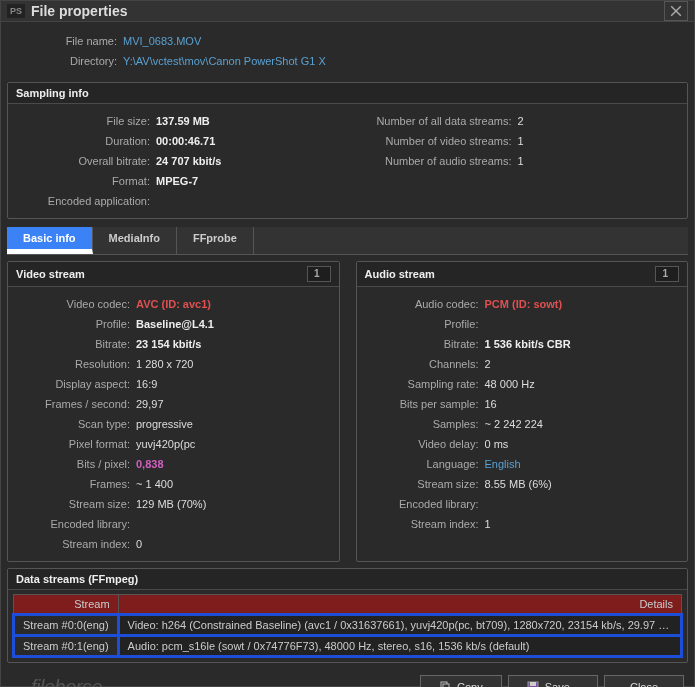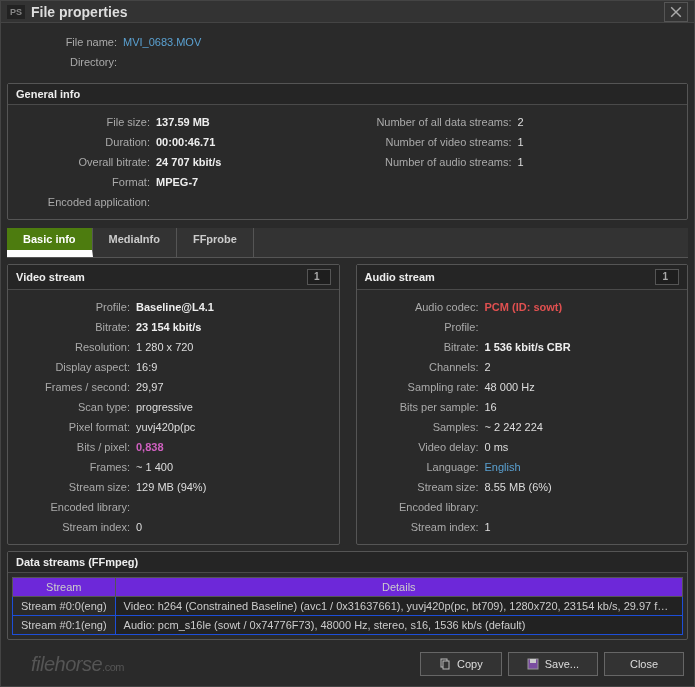--- a/index.html
+++ b/index.html
@@ -22,26 +22,26 @@
 .panel-head .spacer { flex: 1; }
 .panel-head .selbox { background: #1e1e1e; border: 1px solid #555; color: #aaa; font-size: 10px; padding: 1px 10px 1px 6px; margin-left: 4px; position: relative; height: 16px; line-height: 12px; }
 .panel-body { padding: 6px 8px; }
 .two-col .row .lbl { width: 140px; }
 .general-grid { display: flex; }
 .general-grid .col { flex: 1; }
 .general-grid .lbl { width: 140px; }
 .general-grid .col2 .lbl { width: 170px; }
 .tabs { margin: 2px 6px 6px 6px; border-bottom: 1px solid #555; display: flex; background: #333; }
 .tab { padding: 5px 16px; color: #ccc; cursor: pointer; font-weight: bold; font-size: 11px; border-right: 1px solid #555; background: #333; }
-.tab.active { background: #4d7c0f; color: #fff; border-bottom: 7px solid #ffffff; }
+.tab.active { background: #3b82f6; color: #fff; border-bottom: 5px solid #ffffff; }
 .streams-row { display: flex; gap: 16px; margin: 0 6px 6px 6px; }
 .streams-row .panel { margin: 0; flex: 1; }
 .data-table { width: 100%; border-collapse: collapse; font-size: 11px; }
-.data-table th { background: #6d28d9; color: #ccc; text-align: center; padding: 3px 8px; border: 1px solid #555; font-weight: normal; }
-.data-table td { background: #222; color: #ccc; padding: 3px 8px; border: 1px solid #1d4ed8; white-space: nowrap; overflow: hidden; text-overflow: ellipsis; }
+.data-table th { background: #7f1d1d; color: #ccc; text-align: right; padding: 3px 8px; border: 1px solid #555; font-weight: normal; }
+.data-table td { background: #222; color: #ccc; padding: 3px 8px; border: 3px solid #1d4ed8; white-space: nowrap; overflow: hidden; text-overflow: ellipsis; }
 .data-table td.stream-id { background: #2a2a2a; width: 95px; }
 .footer { margin-top: auto; padding: 6px 10px 10px 10px; display: flex; align-items: center; }
 .watermark { color: #555; font-size: 20px; font-weight: 300; font-style: italic; letter-spacing: -0.5px; margin-left: 20px; font-family: Arial, sans-serif; }
 .watermark .dotcom { font-size: 11px; font-style: normal; margin-top: 28px; }
 .footer-buttons { margin-left: auto; display: flex; gap: 6px; }
 .btn { background: #333; border: 1px solid #666; color: #ddd; padding: 5px 18px; font-size: 11px; cursor: pointer; display: flex; align-items: center; gap: 6px; min-width: 80px; justify-content: center; }
 .icon-sm { width: 12px; height: 12px; display: inline-block; }
 </style>
 </head>
 <body>
@@ -58,25 +58,26 @@
     </div>
   </div>
 
   <div class="top-info">
     <div class="row">
       <div class="lbl">File name:</div>
       <div class="val-link">MVI_0683.MOV</div>
     </div>
     <div class="row">
       <div class="lbl">Directory:</div>
+      <div class="val-link">Y:\AV\vctest\mov\Canon PowerShot G1 X</div>
     </div>
   </div>
 
   <div class="panel">
-    <div class="panel-head">General info</div>
+    <div class="panel-head">Sampling info</div>
     <div class="panel-body general-grid">
       <div class="col" id="gen-left">
           <div class="row">
             <div class="lbl">File size:</div>
             <div class="val-bold">137.59 MB</div>
           </div>
           <div class="row">
             <div class="lbl">Duration:</div>
             <div class="val-bold">00:00:46.71</div>
           </div>
@@ -118,20 +119,24 @@
 
   <div class="streams-row">
     <div class="panel two-col">
       <div class="panel-head">
         <span>Video stream</span>
         <span class="spacer"></span>
         <span class="selbox">1</span>
       </div>
       <div class="panel-body" id="video-rows">
           <div class="row">
+            <div class="lbl" style="width: 120px;">Video codec:</div>
+            <div class="val-red">AVC (ID: avc1)</div>
+          </div>
+          <div class="row">
             <div class="lbl" style="width: 120px;">Profile:</div>
             <div class="val-bold">Baseline@L4.1</div>
           </div>
           <div class="row">
             <div class="lbl" style="width: 120px;">Bitrate:</div>
             <div class="val-bold">23 154 kbit/s</div>
           </div>
           <div class="row">
             <div class="lbl" style="width: 120px;">Resolution:</div>
             <div class="val">1 280 x 720</div>
@@ -155,21 +160,21 @@
           <div class="row">
             <div class="lbl" style="width: 120px;">Bits / pixel:</div>
             <div class="val-pink">0,838</div>
           </div>
           <div class="row">
             <div class="lbl" style="width: 120px;">Frames:</div>
             <div class="val">~ 1 400</div>
           </div>
           <div class="row">
             <div class="lbl" style="width: 120px;">Stream size:</div>
-            <div class="val">129 MB (94%)</div>
+            <div class="val">129 MB (70%)</div>
           </div>
           <div class="row">
             <div class="lbl" style="width: 120px;">Encoded library:</div>
             <div class="val"></div>
           </div>
           <div class="row">
             <div class="lbl" style="width: 120px;">Stream index:</div>
             <div class="val">0</div>
           </div>
         </div>

